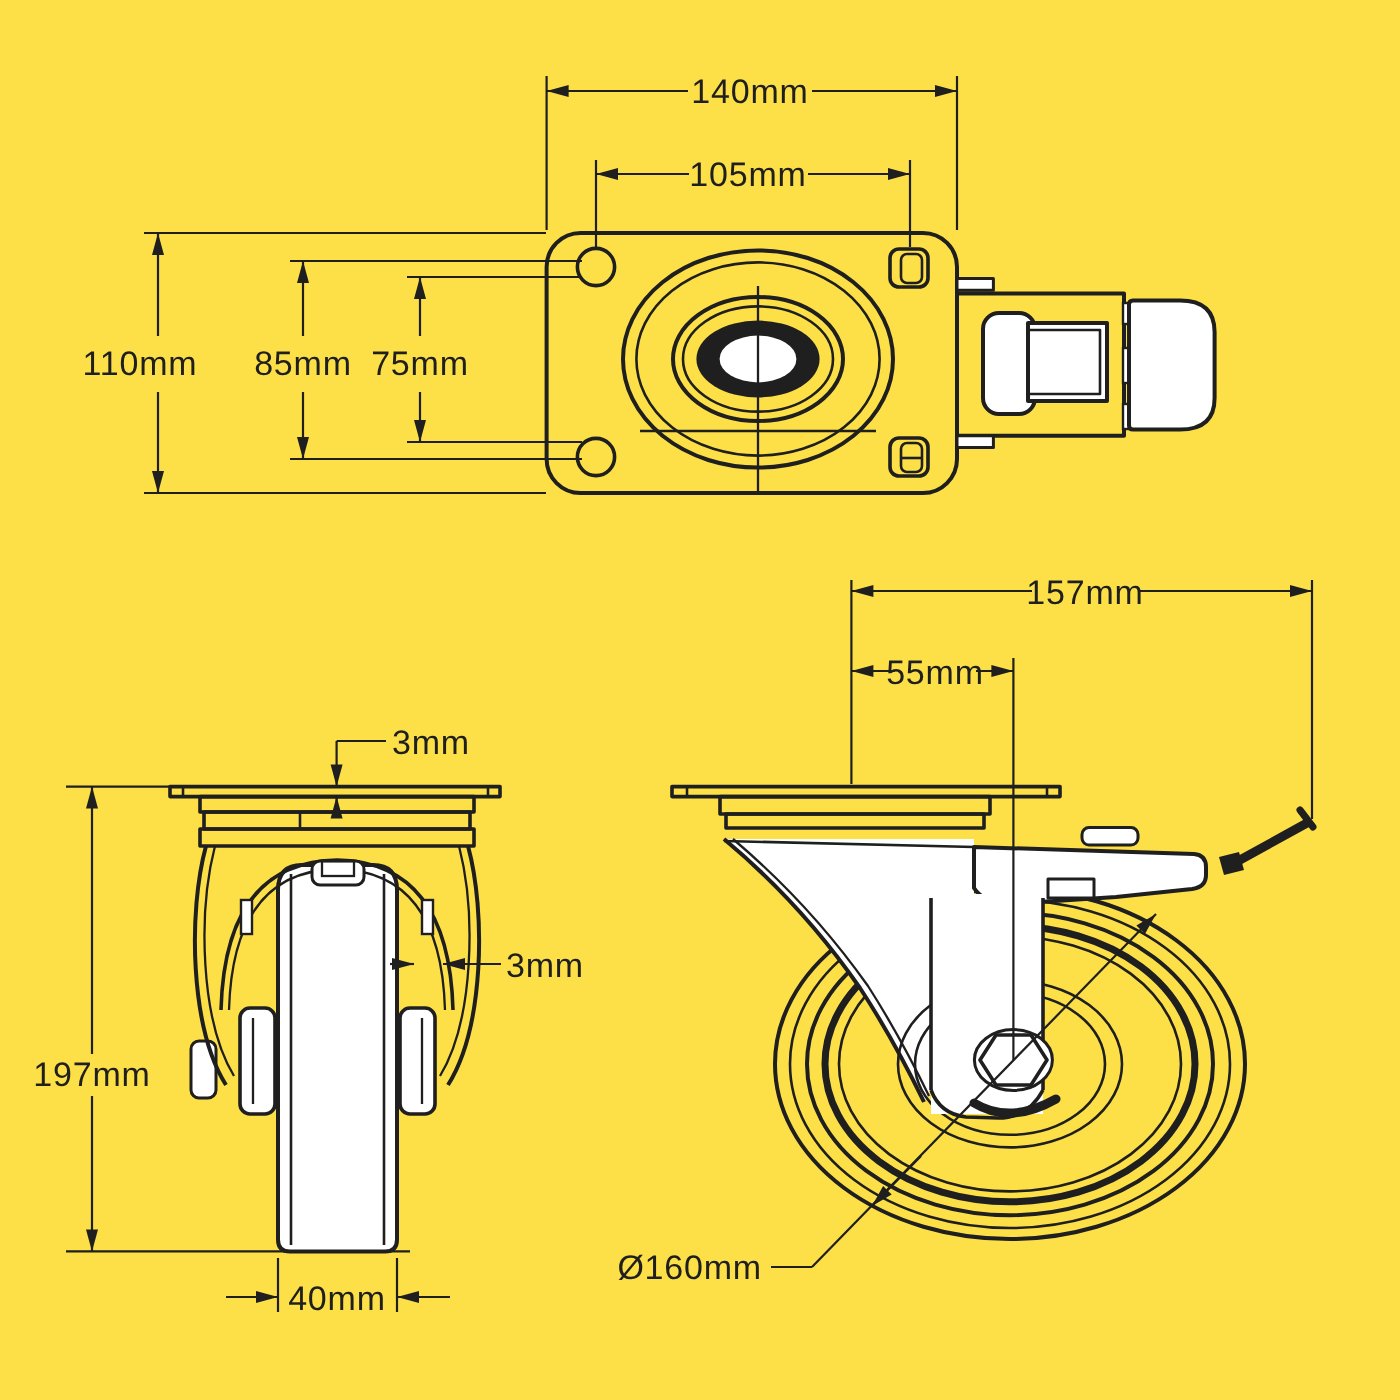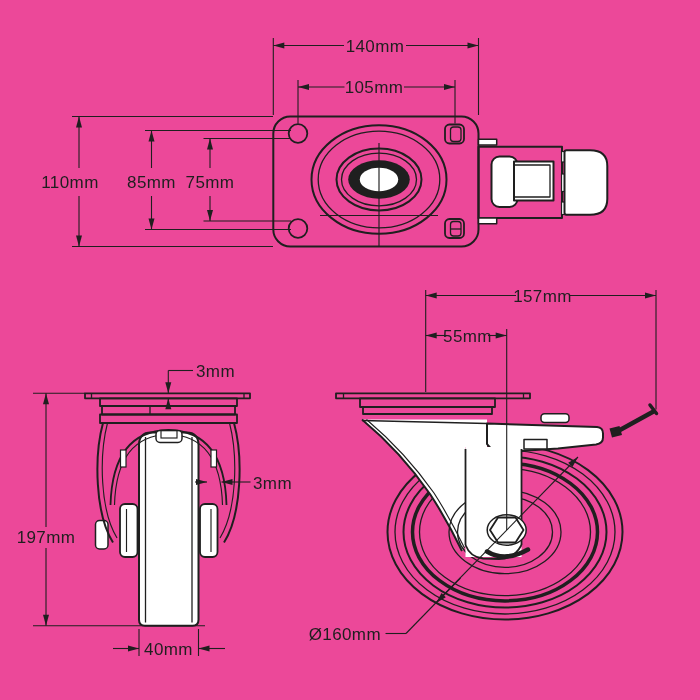--- a/index.html
+++ b/index.html
@@ -1,16 +1,16 @@
 <!DOCTYPE html>
 <html><head>
 <meta charset="utf-8">
 <style>
   html,body{margin:0;padding:0;background:#ffffff;}
-  .stage{width:700px;height:700px;position:relative;background:#ec4899;overflow:hidden;}
+  .stage{width:700px;height:700px;position:relative;background:#fde047;overflow:hidden;}
   svg{display:block;}
   
   .e  {stroke:#1f1f1f;stroke-width:2;fill:none;stroke-linecap:butt;stroke-linejoin:round;}
   .e18{stroke:#1f1f1f;stroke-width:1.8;fill:none;stroke-linejoin:round;}
   .t  {stroke:#1f1f1f;stroke-width:1.3;fill:none;stroke-linejoin:round;}
   .t12{stroke:#1f1f1f;stroke-width:1.15;fill:none;}
   .d  {stroke:#1f1f1f;stroke-width:1.1;fill:none;}
   .h  {stroke:#1f1f1f;stroke-width:4.5;fill:none;stroke-linecap:round;}
   .wf {stroke:#1f1f1f;stroke-width:2;fill:#ffffff;stroke-linejoin:round;}
   .wf18{stroke:#1f1f1f;stroke-width:1.8;fill:#ffffff;stroke-linejoin:round;}

